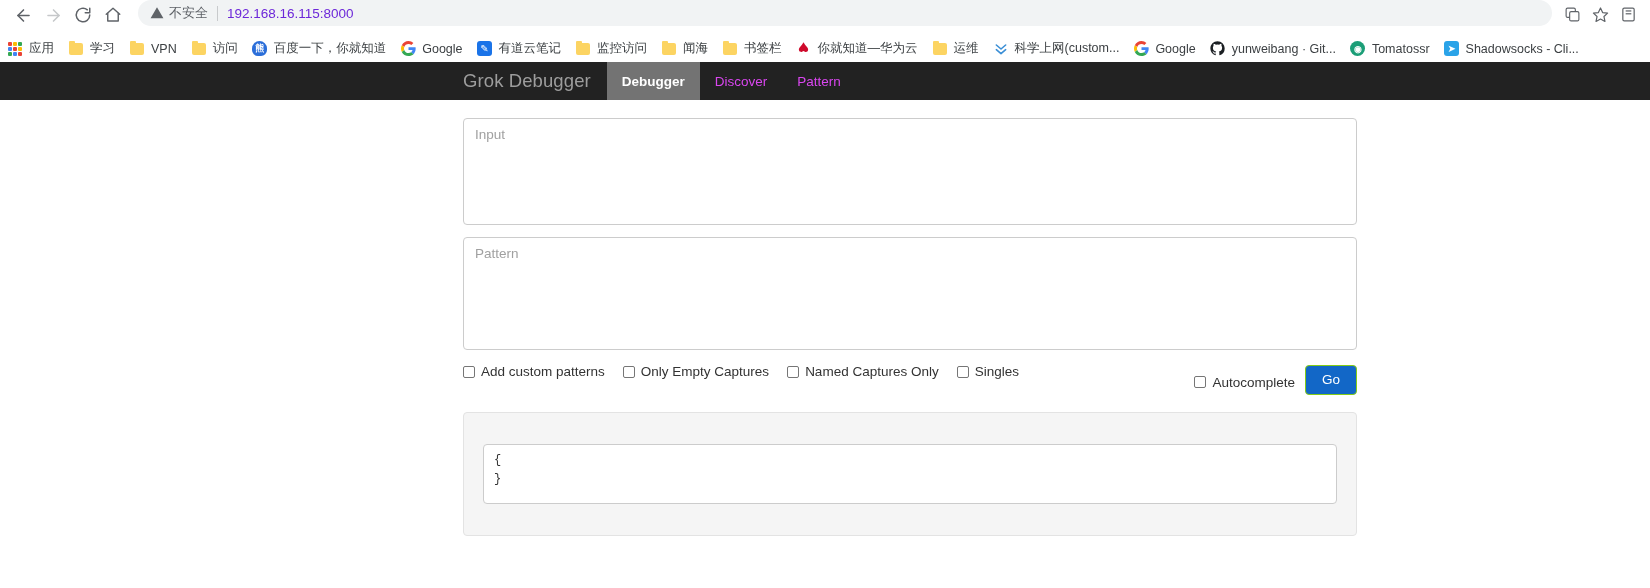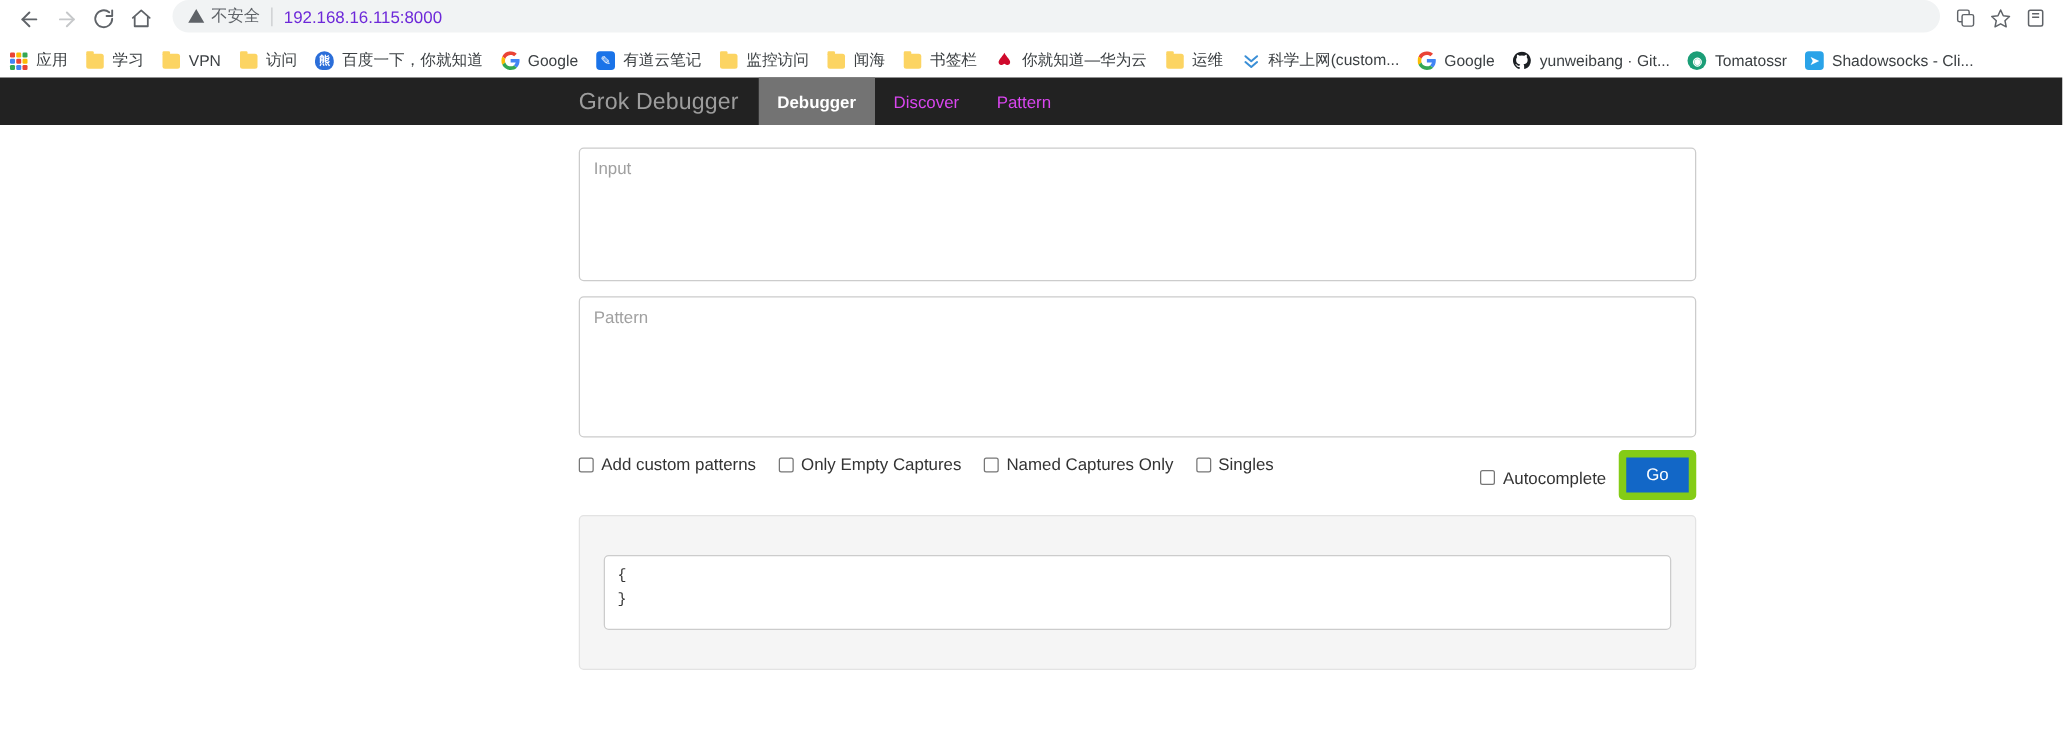--- a/index.html
+++ b/index.html
@@ -227,21 +227,21 @@
     position: absolute;
     right: 0;
     top: 0;
     display: flex;
     align-items: center;
     height: 32px;
   }
   .autocomplete-wrap { margin-right: 10px; margin-top: 4px; }
   .go-btn {
     background: #1267c7;
-    border: 6px solid #84cc16;
+    border: 1px solid #84cc16;
     color: #ffffff;
     font-size: 13.5px;
     font-family: "Liberation Sans", sans-serif;
     padding: 5px 16px;
     border-radius: 4px;
     line-height: 1.3;
   }
 
   .result-panel {
     width: 894px;

